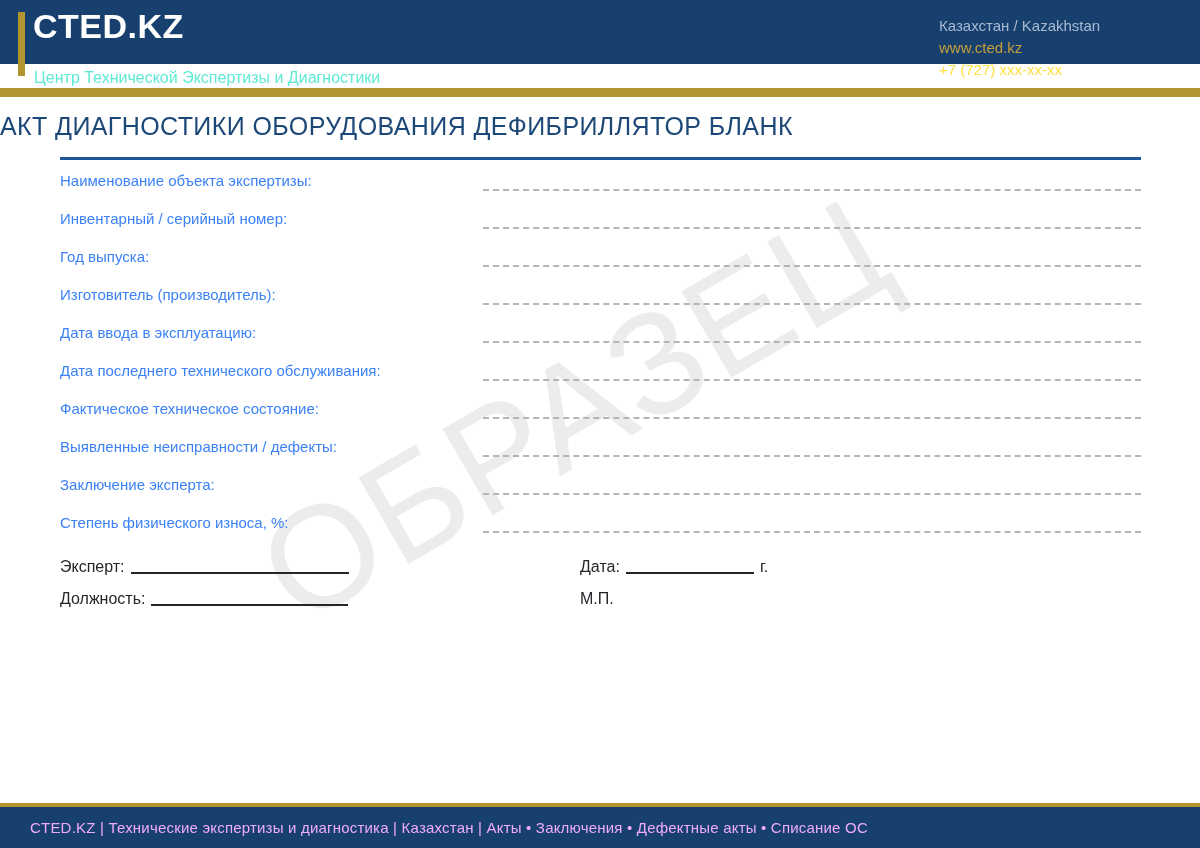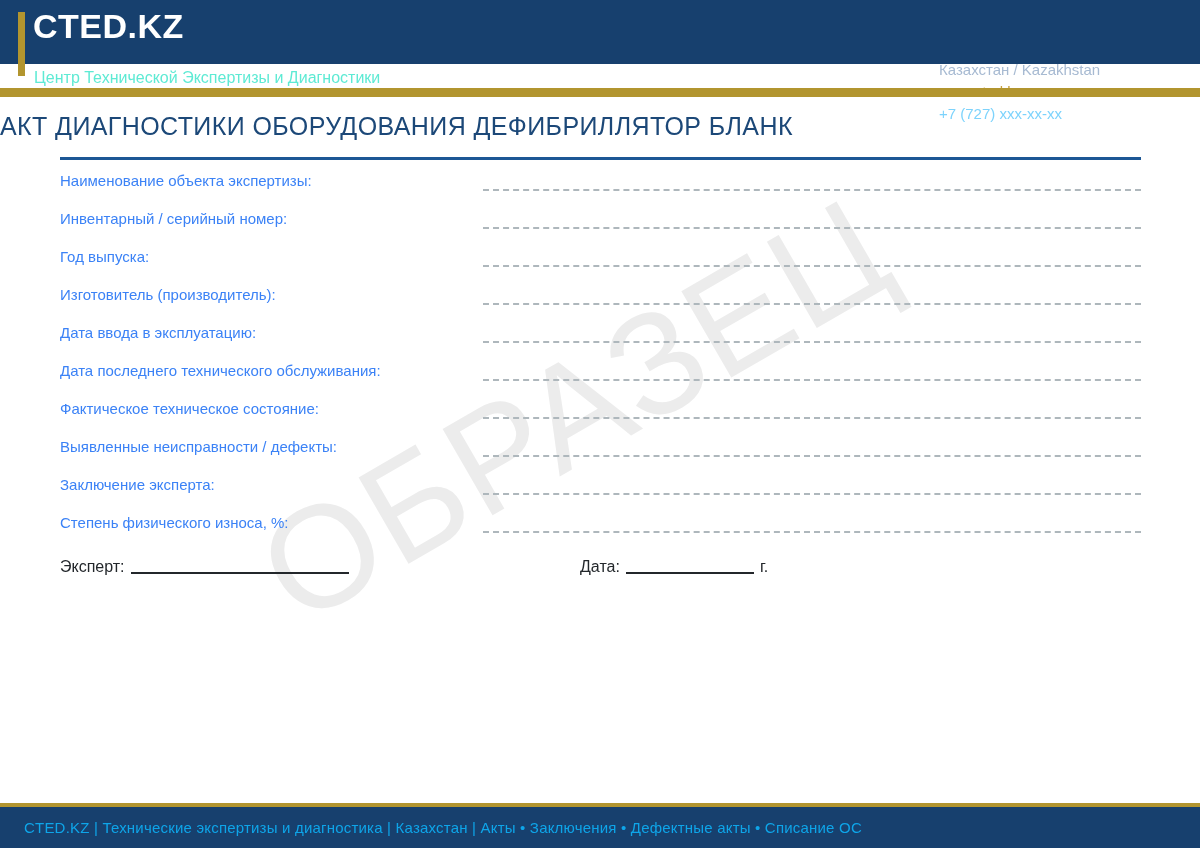--- a/index.html
+++ b/index.html
@@ -8,24 +8,24 @@
     width:1200px;height:848px;
     background:#ffffff;
     overflow:hidden;
     font-family:"Liberation Sans","DejaVu Sans",sans-serif;
   }
   
   .header{position:absolute;top:0;left:0;right:0;height:64px;background:#17406e;}
   .header-accent{position:absolute;left:18px;top:12px;width:7px;height:64px;background:#b2952f;}
   .logo{position:absolute;left:33px;top:4px;font-size:34px;line-height:44px;font-weight:600;color:#ffffff;letter-spacing:.5px;}
   .header-subtitle{position:absolute;left:34px;top:48px;font-size:16px;color:#5eead4;margin-top:21px;}
-  .header-contacts{position:absolute;left:939px;top:15px;font-size:15px;line-height:22px;margin-top:44px;}
+  .header-contacts{position:absolute;left:939px;top:15px;font-size:15px;line-height:22px;}
   .hc-country{color:#a7bad2;}
   .hc-site{color:#c79f3a;cursor:pointer;}
-  .hc-phone{color:#7dd3fc;}
+  .hc-phone{color:#fde047;}
   
   .gold-rule-top{position:absolute;top:88px;left:0;right:0;height:9px;background:#b2952f;}
   .gold-rule-bottom{position:absolute;top:803px;left:0;right:0;height:4px;background:#b2952f;}
   
   .doc-title{position:absolute;top:112px;left:0;width:100%;text-align:left;
     font-size:25px;font-weight:400;color:#1c4878;letter-spacing:.4px;}
   .title-rule{position:absolute;top:157px;left:60px;width:1081px;height:3px;background:#1d5795;}
   
   .watermark{
     position:absolute;left:165px;top:310px;width:820px;height:200px;
@@ -44,21 +44,21 @@
     font-size:16px;color:#23272b;}
   .sig-row{position:relative;height:32px;}
   .sig-right{position:absolute;left:520px;top:0;}
   .uline{display:inline-block;height:13px;border-bottom:2px solid #23272b;vertical-align:baseline;margin-bottom:-2px;}
   .uline-expert{width:218px;margin-left:6px;}
   .uline-position{width:197px;margin-left:6px;}
   .uline-date{width:128px;margin-left:6px;margin-right:6px;}
   
   .footer{position:absolute;top:807px;left:0;right:0;bottom:0;background:#17406e;
     display:flex;align-items:center;}
-  .footer-text{padding-left:24px;font-size:15px;color:#0ea5e9;letter-spacing:.2px;}
+  .footer-text{padding-left:30px;font-size:15px;color:#f0abfc;letter-spacing:.2px;}
 </style>
 </head>
 <body>
 
 <div class="page">
 
   <div class="header">
     <div class="header-accent"></div>
     <div class="logo">CTED.KZ</div>
     <div class="header-subtitle">Центр Технической Экспертизы и Диагностики</div>
@@ -118,20 +118,24 @@
     </div>
   </div>
 
   <div class="sig-block">
     <div class="sig-row">
       <span>Эксперт:</span><span class="uline uline-expert"></span>
       <span class="sig-right">
         <span>Дата:</span><span class="uline uline-date"></span><span>г.</span>
       </span>
     </div>
+    <div class="sig-row">
+      <span>Должность:</span><span class="uline uline-position"></span>
+      <span class="sig-right">М.П.</span>
+    </div>
   </div>
 
   <div class="gold-rule-bottom"></div>
   <div class="footer">
     <div class="footer-text">CTED.KZ  |  Технические экспертизы и диагностика  |  Казахстан  |  Акты • Заключения • Дефектные акты • Списание ОС</div>
   </div>
 
 </div>
 
 </body></html>

